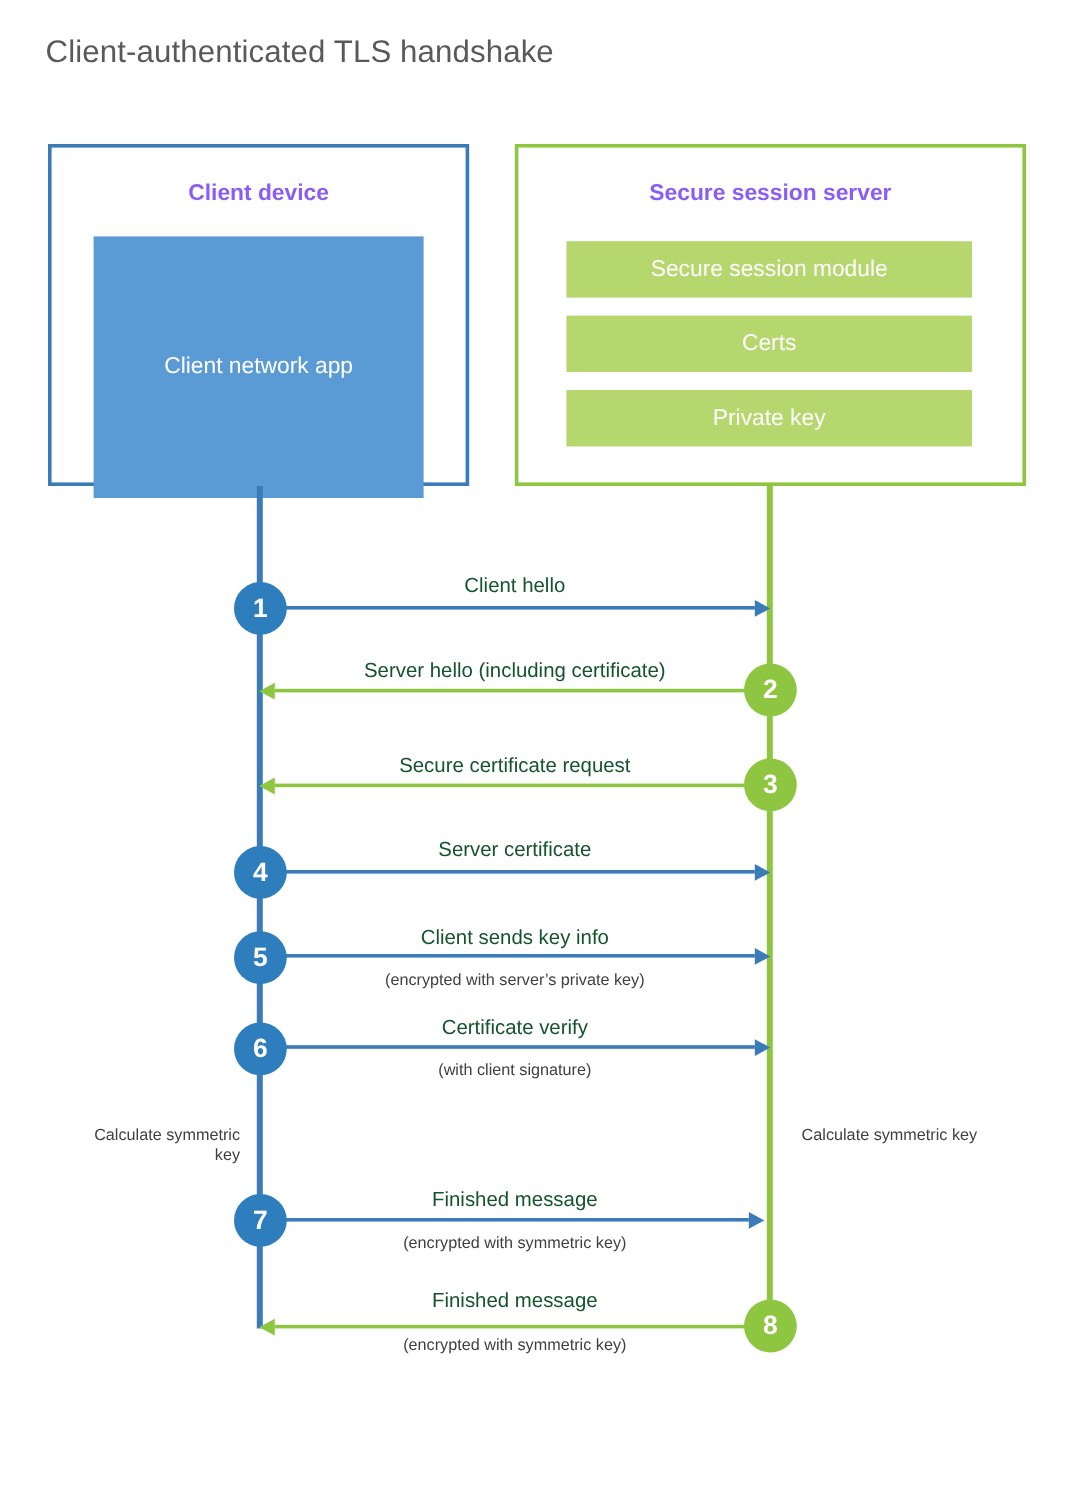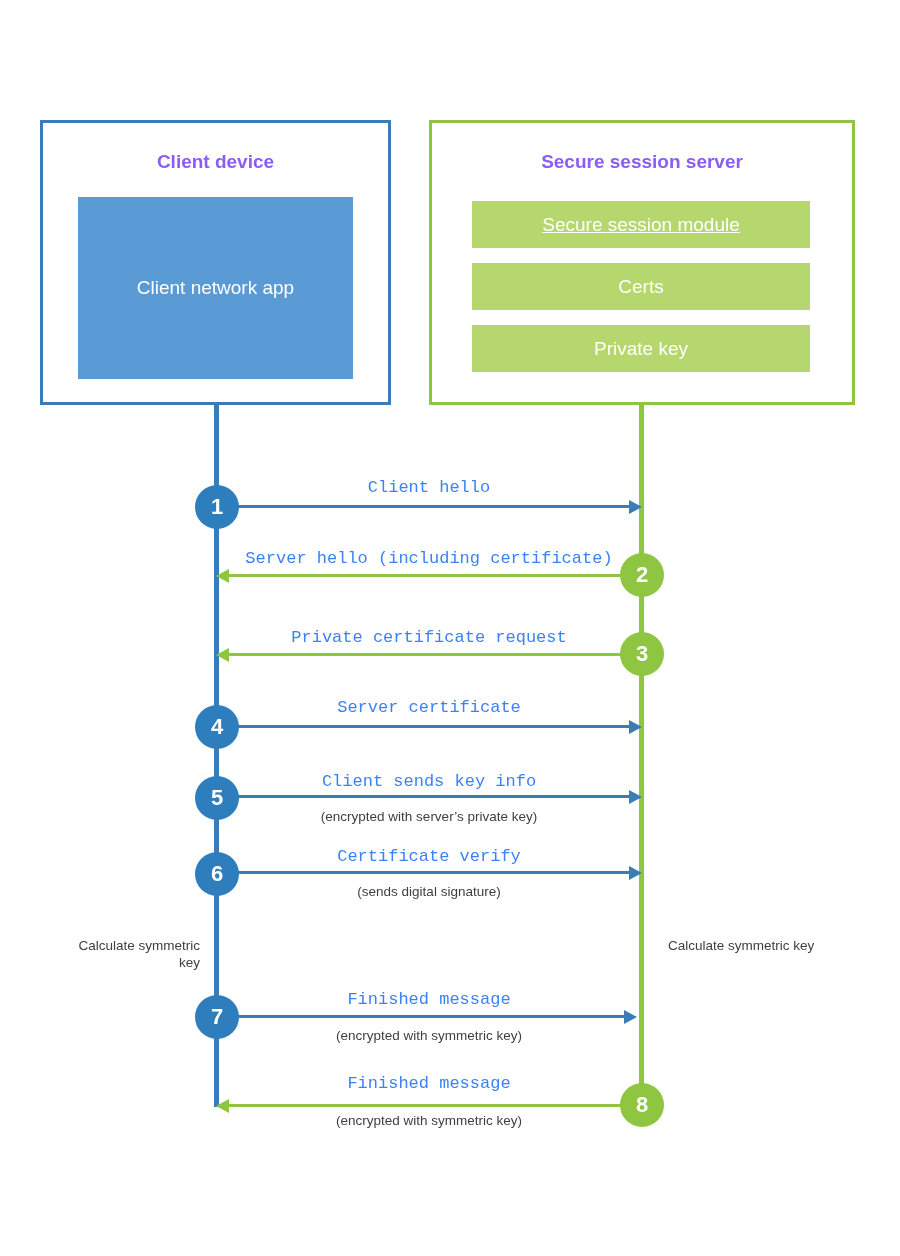--- a/index.html
+++ b/index.html
@@ -52,21 +52,21 @@
     top: 28px;
     text-align: center;
     font-size: 19px;
     font-weight: bold;
     color: #8b5cf6;
   }
 
   
   #client-app {
     left: 78px; top: 197px;
-    width: 275px; height: 182px;
+    width: 275px; height: 218px;
     background: #5b9bd5;
     color: #ffffff;
     font-size: 19px;
     line-height: 28px;
     display: flex;
     align-items: center;
     justify-content: center;
     text-align: center;
   }
   #client-app span { display: block; max-width: 200px; }
@@ -77,21 +77,21 @@
     width: 338px;
     height: 47px;
     background: #b5d76e;
     color: #ffffff;
     font-size: 19px;
     display: flex;
     align-items: center;
     justify-content: center;
     text-align: center;
   }
-  #server-block-0 { top: 201px; text-decoration: underline; }
+  #server-block-0 { top: 201px; }
   #server-block-1 { top: 263px; }
   #server-block-2 { top: 325px; }
 
   
   #client-lifeline {
     left: 214px; top: 405px;
     width: 5px; height: 702px;
     background: #3b7cb8;
   }
   #server-lifeline {
@@ -127,25 +127,24 @@
     border-top: 7px solid transparent;
     border-bottom: 7px solid transparent;
     z-index: 4;
   }
   .arrow-head.right.blue  { border-left: 13px solid #3b7cb8; }
   .arrow-head.left.green  { border-right: 13px solid #8fc641; }
 
   
   .msg-label {
     font-size: 17px;
-    color: #3b82f6;
+    color: #14532d;
     text-align: center;
     white-space: nowrap;
     transform: translateX(-50%);
-    font-family: Liberation Mono, monospace;
   }
   .msg-sublabel {
     font-size: 13.5px;
     color: #3f3f3f;
     text-align: center;
     white-space: nowrap;
     transform: translateX(-50%);
   }
 
   
@@ -155,20 +154,21 @@
     color: #3f3f3f;
   }
   .side-note.right-side { left: 668px; width: 180px; text-align: left; }
   .side-note.left-side  { left: 60px; width: 140px; text-align: right; }
 </style>
 </head>
 <body>
 
 <div id="canvas">
 
+  <div class="abs" id="page-title">Client-authenticated TLS handshake</div>
 
   <div class="abs entity-box" id="client-box">
     <div class="entity-title">Client device</div>
   </div>
   <div class="abs" id="client-app">
     <span>Client network app</span>
   </div>
 
   <div class="abs entity-box" id="server-box">
     <div class="entity-title">Secure session server</div>
@@ -189,40 +189,40 @@
   <div class="abs msg-label" style="left:429px; top:478px;">Client hello</div>
   <div class="abs arrow-line blue" style="left:217px; top:505px; width:412px;"></div>
   <div class="abs arrow-head right blue" style="left:629px; top:500px;"></div>
   <div class="abs step-circle blue" style="left:195px; top:485px;">1</div>
 
   <div class="abs msg-label" style="left:429px; top:549px;">Server hello (including certificate)</div>
   <div class="abs arrow-line green" style="left:229px; top:574px; width:412px;"></div>
   <div class="abs arrow-head left green" style="left:216px; top:569px;"></div>
   <div class="abs step-circle green" style="left:620px; top:553px;">2</div>
 
-  <div class="abs msg-label" style="left:429px; top:628px;">Private certificate request</div>
+  <div class="abs msg-label" style="left:429px; top:628px;">Secure certificate request</div>
   <div class="abs arrow-line green" style="left:229px; top:653px; width:412px;"></div>
   <div class="abs arrow-head left green" style="left:216px; top:648px;"></div>
   <div class="abs step-circle green" style="left:620px; top:632px;">3</div>
 
   <div class="abs msg-label" style="left:429px; top:698px;">Server certificate</div>
   <div class="abs arrow-line blue" style="left:217px; top:725px; width:412px;"></div>
   <div class="abs arrow-head right blue" style="left:629px; top:720px;"></div>
   <div class="abs step-circle blue" style="left:195px; top:705px;">4</div>
 
   <div class="abs msg-label" style="left:429px; top:772px;">Client sends key info</div>
   <div class="abs arrow-line blue" style="left:217px; top:795px; width:412px;"></div>
   <div class="abs arrow-head right blue" style="left:629px; top:790px;"></div>
   <div class="abs msg-sublabel" style="left:429px; top:809px;">(encrypted with server’s private key)</div>
   <div class="abs step-circle blue" style="left:195px; top:776px;">5</div>
 
   <div class="abs msg-label" style="left:429px; top:847px;">Certificate verify</div>
   <div class="abs arrow-line blue" style="left:217px; top:871px; width:412px;"></div>
   <div class="abs arrow-head right blue" style="left:629px; top:866px;"></div>
-  <div class="abs msg-sublabel" style="left:429px; top:884px;">(sends digital signature)</div>
+  <div class="abs msg-sublabel" style="left:429px; top:884px;">(with client signature)</div>
   <div class="abs step-circle blue" style="left:195px; top:852px;">6</div>
 
   <div class="abs side-note left-side" style="top:937px;">Calculate symmetric key</div>
   <div class="abs side-note right-side" style="top:937px;">Calculate symmetric key</div>
 
   <div class="abs msg-label" style="left:429px; top:990px;">Finished message</div>
   <div class="abs arrow-line blue" style="left:217px; top:1015px; width:407px;"></div>
   <div class="abs arrow-head right blue" style="left:624px; top:1010px;"></div>
   <div class="abs msg-sublabel" style="left:429px; top:1028px;">(encrypted with symmetric key)</div>
   <div class="abs step-circle blue" style="left:195px; top:995px;">7</div>

